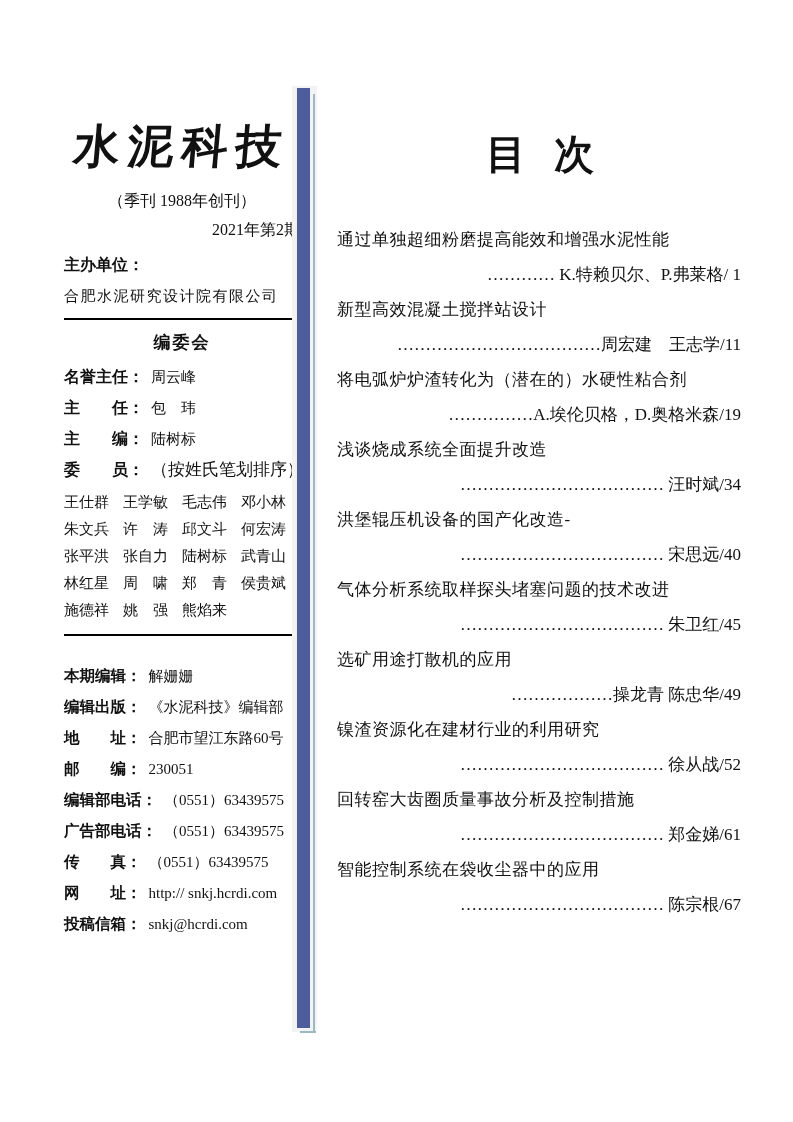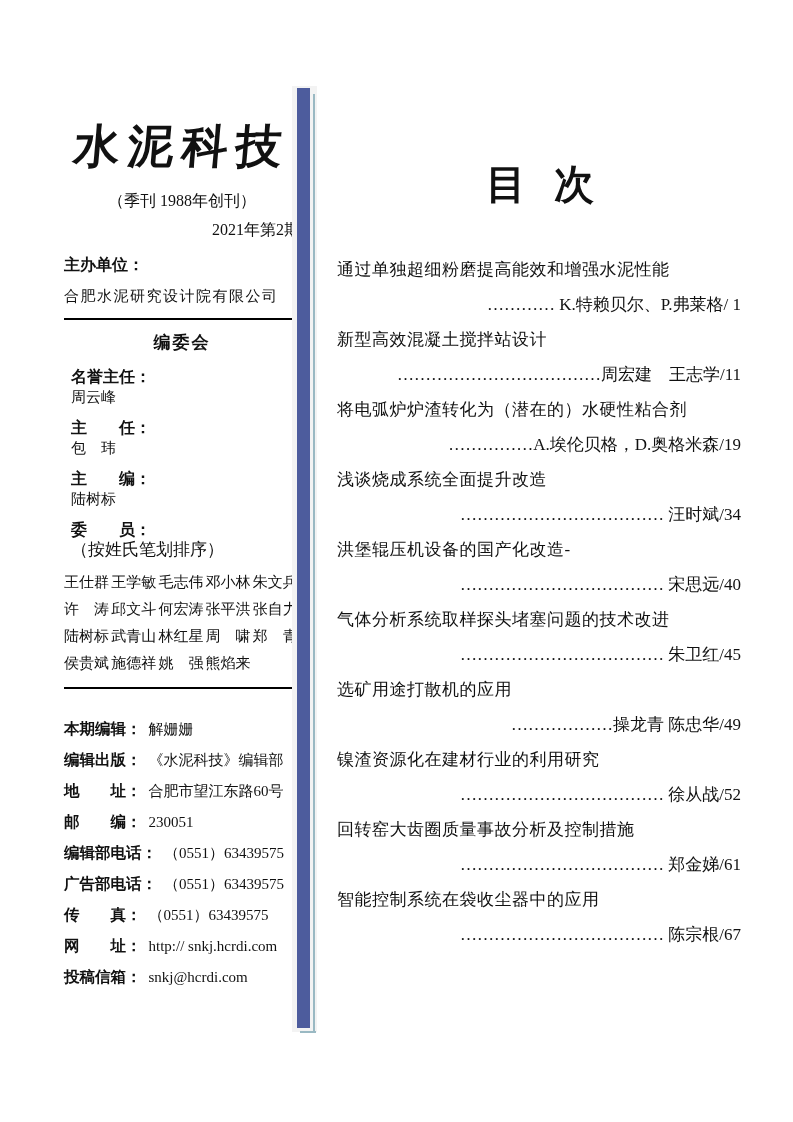--- a/index.html
+++ b/index.html
@@ -39,52 +39,52 @@
   .hr { margin-top:12px; border-top:2px solid #000; height:0; width:100%; }
   .hr2 { margin-top:14px; border-top:2px solid #000; height:0; width:100%; }
 
   .board-heading {
     margin-top:12px; text-align:center;
     font-family:"Liberation Sans","DejaVu Sans",sans-serif;
     font-weight:bold; font-size:17px; line-height:22px; letter-spacing:2px;
   }
 
   .info-row { display:flex; align-items:baseline; line-height:20px; }
-  .board-rows .info-row { margin-top:11px;flex-direction:column; }
+  .board-rows .info-row { margin-top:11px; }
   .board-rows .info-row:first-child { margin-top:13px; }
   .row-label {
     font-family:"Liberation Sans","DejaVu Sans",sans-serif;
     font-weight:bold; font-size:16px; white-space:pre; flex:none;
   }
   .row-value { margin-left:7px; font-size:15px; white-space:pre; }
   .row-value.small { font-size:17px; }
 
   .members-grid {
     margin-top:12px;
-    display:grid; grid-template-columns:repeat(5,1fr); row-gap:7px;
+    display:grid; grid-template-columns:repeat(4,1fr); row-gap:7px;
     font-size:15px; line-height:20px;
   }
   .member { white-space:pre; }
 
   .pub-rows .info-row { margin-top:11px; }
   .pub-rows .info-row:first-child { margin-top:30px; }
   .pub-rows .row-label { font-size:15.5px; }
 
   
   .divider-frame { position:absolute; left:292px; top:86px; width:25px; height:946px; background:#f3f3f3; }
   .divider-bar   { position:absolute; left:297px; top:88px; width:13px; height:940px; background:#4d5c9d; }
   .divider-shadow-v { position:absolute; left:313px; top:94px; width:2px; height:938px; background:#9ab9c3; }
   .divider-shadow-h { position:absolute; left:300px; top:1031px; width:16px; height:2px; background:#9ab9c3; }
 
   
   .right-col { position:absolute; left:337px; top:130px; width:406px; }
   .toc-heading {
     font-family:"DejaVu Serif","Liberation Serif",serif;
     font-weight:bold; font-size:40px; line-height:48px;
-    text-align:center; white-space:pre;margin-top:30px;
+    text-align:center; white-space:pre;
   }
   .toc-list { margin-top:44px; }
   .toc-entry-title  { font-size:17px; line-height:35px; letter-spacing:0.5px; white-space:pre; }
   .toc-entry-authors{ font-size:17px; line-height:35px; text-align:right; white-space:pre; padding-right:2px; }
 </style>
 </head>
 <body>
 
 <div class="page">
 

